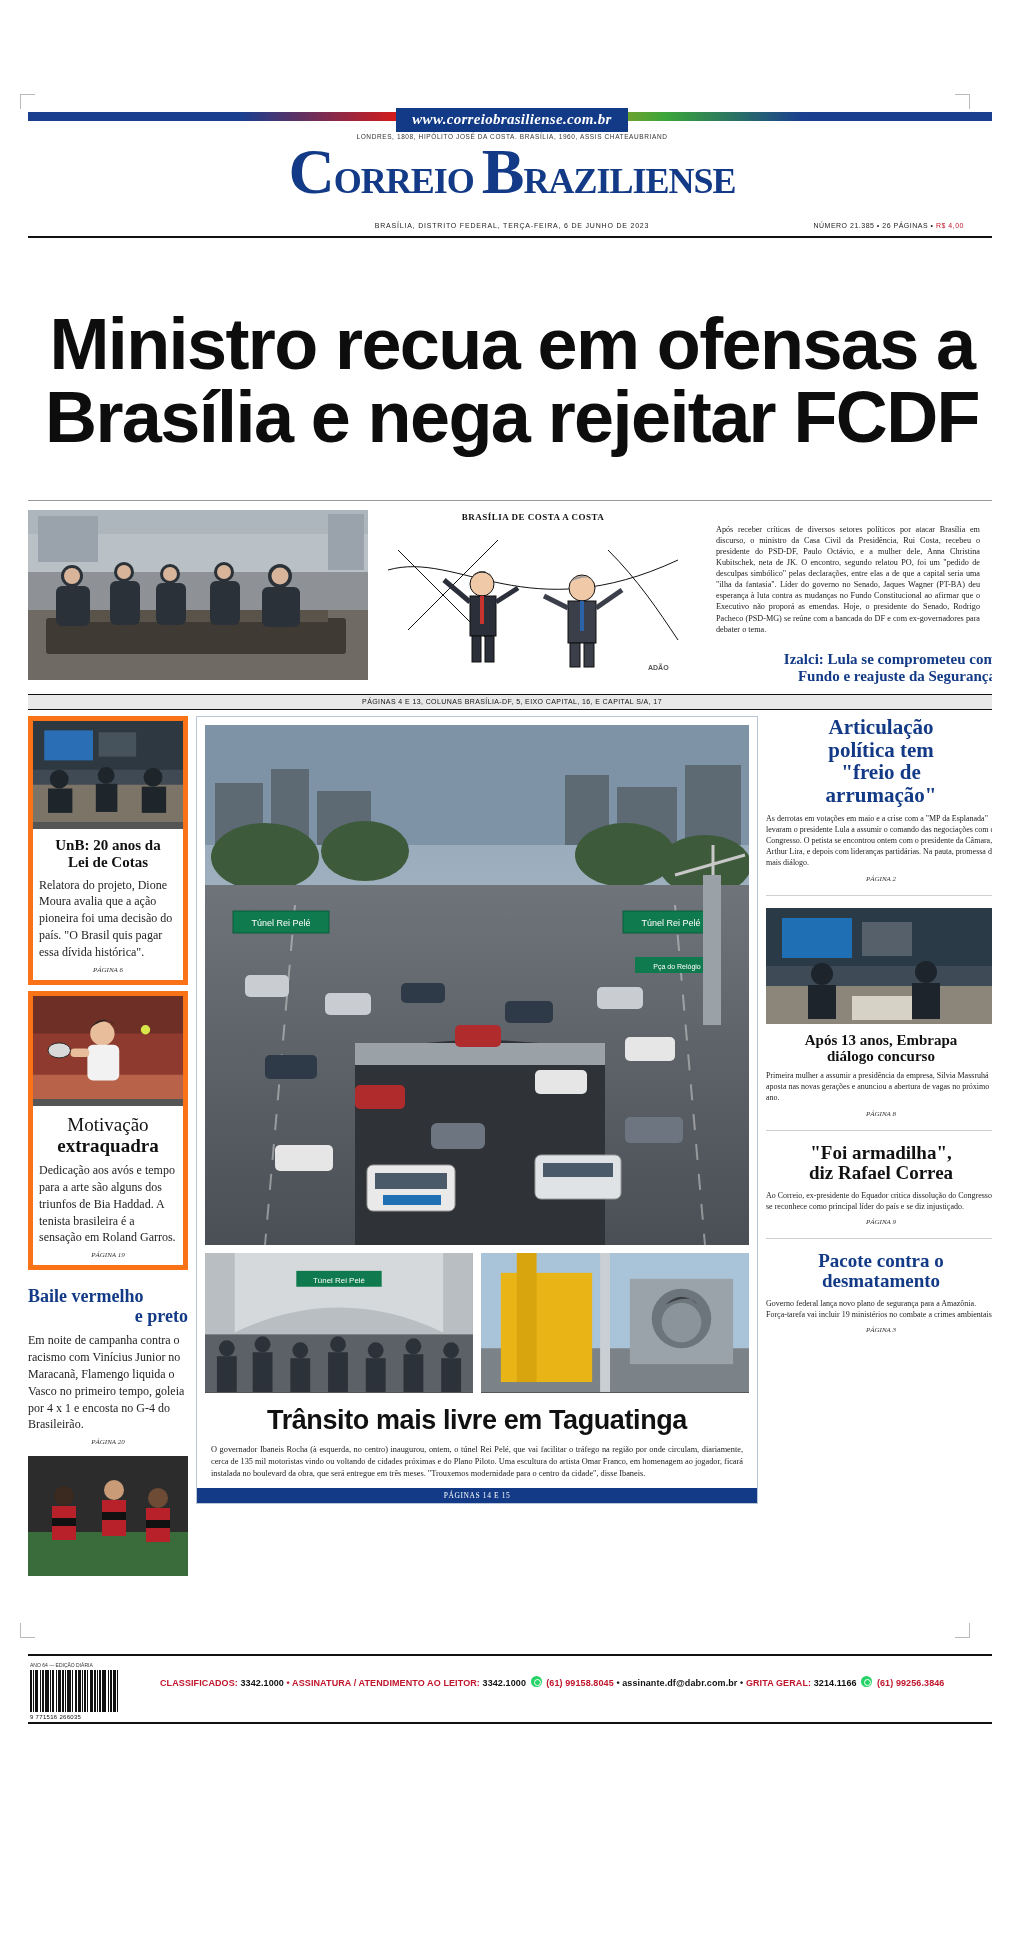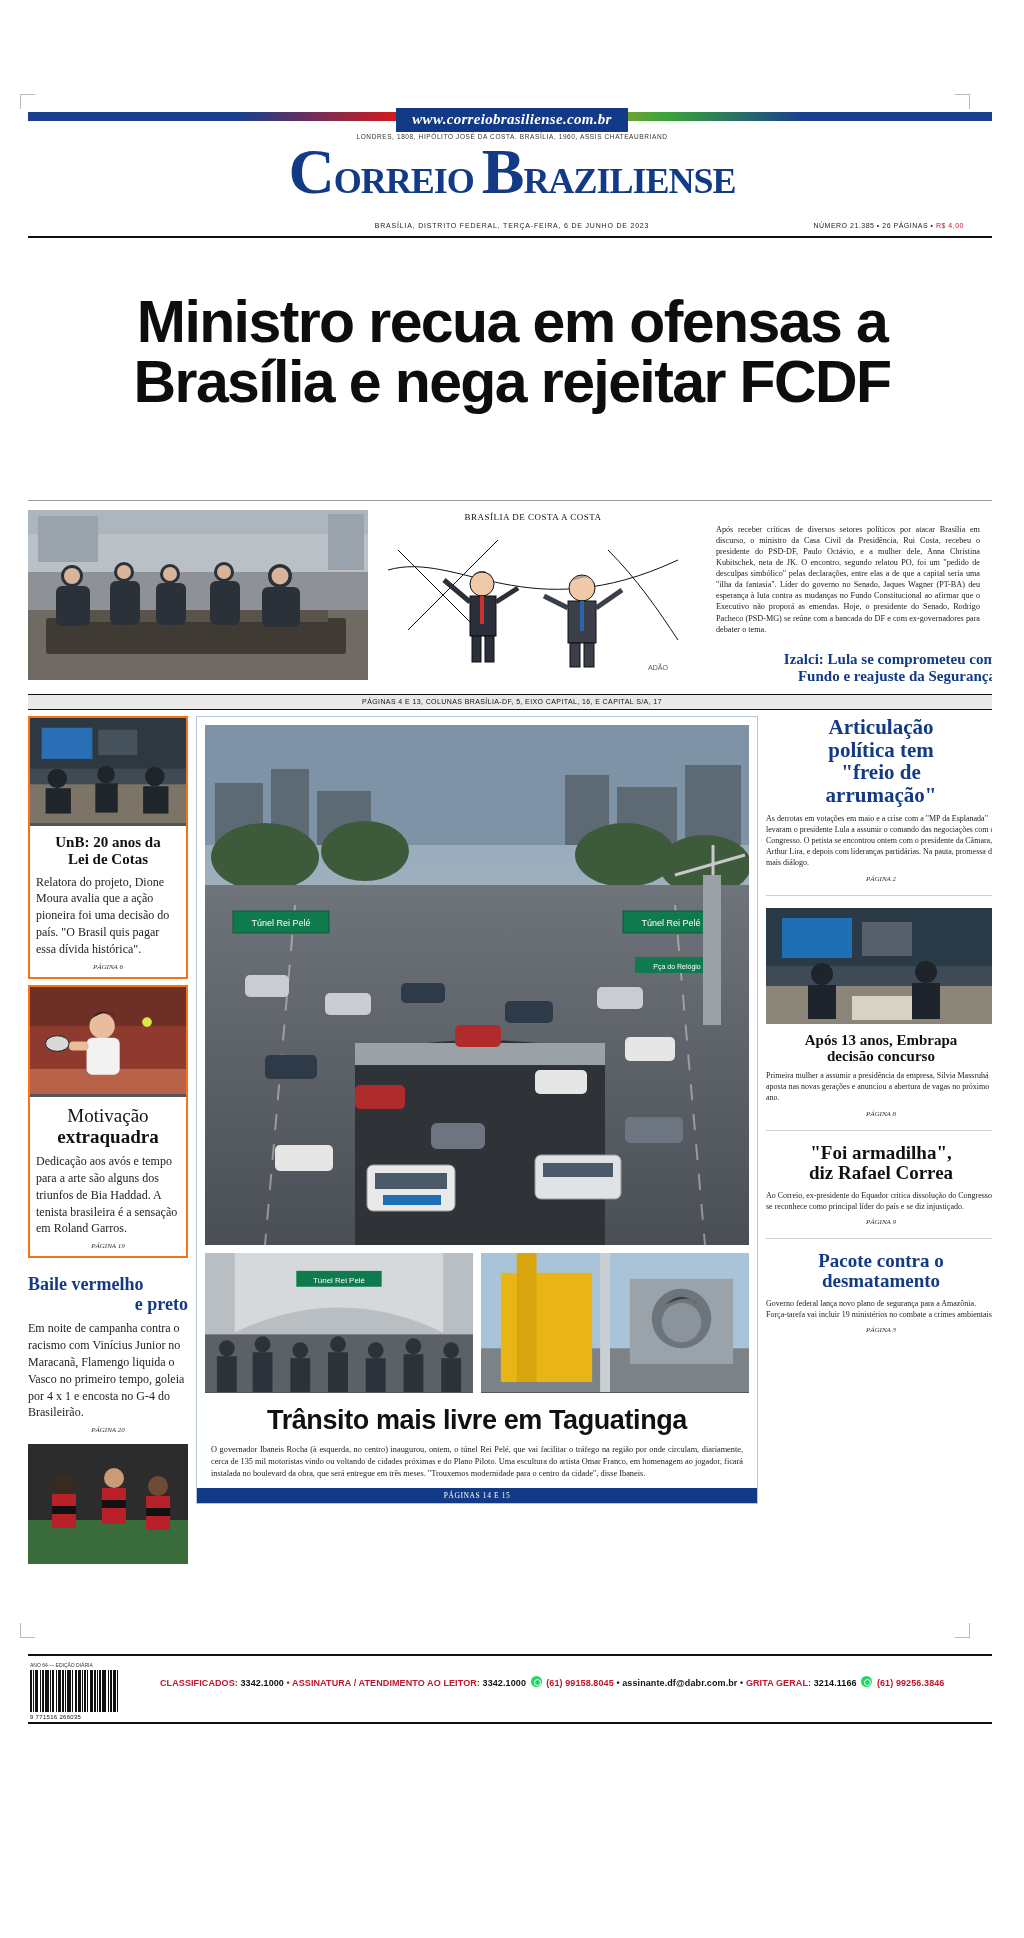--- a/index.html
+++ b/index.html
@@ -27,27 +27,27 @@
   .dateline{position:absolute;left:0;top:222px;width:1024px;text-align:center;font-size:7px;
     letter-spacing:.8px;color:#222;font-family:"Liberation Sans",sans-serif;}
   .issueline{position:absolute;right:28px;top:222px;font-size:7px;letter-spacing:.5px;color:#222;
     font-family:"Liberation Sans",sans-serif;}
   .issueline .price{color:#c0152b;}
   .rule{position:absolute;background:#111;}
   .rule.top{left:28px;top:236px;width:968px;height:1.5px;}
   .rule.headline-bottom{left:28px;top:500px;width:968px;height:1px;background:#999;}
 
   
-  .headline{position:absolute;left:34px;top:292px;width:956px;text-align:center;
-    font-family:"Liberation Sans",sans-serif;font-weight:bold;font-size:59px;line-height:1.02;
+  .headline{position:absolute;left:34px;top:308px;width:956px;text-align:center;
+    font-family:"Liberation Sans",sans-serif;font-weight:bold;font-size:72px;line-height:1.02;
     letter-spacing:-1.6px;color:#0d0d0d;}
 
   
   .topphoto{position:absolute;left:28px;top:510px;width:340px;height:170px;overflow:hidden;}
-  .cartoon{position:absolute;left:378px;top:510px;width:310px;height:170px;background:#ef4444;border:0;}
+  .cartoon{position:absolute;left:378px;top:510px;width:310px;height:170px;background:#ef4444;border:0;font-weight:bold;}
   .cartoon .ctitle{position:absolute;left:0;top:2px;width:100%;text-align:center;font-size:9px;
     font-family:"Liberation Serif",serif;letter-spacing:.5px;color:#111;}
   .toptext{position:absolute;left:700px;top:508px;width:296px;}
   .toptext p{margin:16px;font-size:8.2px;line-height:1.35;text-align:justify;color:#1a1a1a;}
   .toptext .sub{margin-top:10px;color:#123a86;font-weight:bold;font-size:15px;line-height:1.15;
     text-align:right;font-family:"Liberation Serif",serif;}
   .pagesbar{position:absolute;left:28px;top:694px;width:968px;height:14px;background:#e9e9e9;
     border-top:1px solid #111;border-bottom:1px solid #111;}
   .pagesbar span{display:block;text-align:center;font-size:7px;letter-spacing:.4px;line-height:14px;
     font-family:"Liberation Sans",sans-serif;color:#111;}
@@ -58,21 +58,21 @@
   .colC{position:absolute;left:766px;top:716px;width:230px;}
 
   .photo{position:relative;overflow:hidden;background:#555;}
 
   .kicker{font-family:"Liberation Serif",serif;font-weight:bold;font-size:15px;line-height:1.12;
     color:#111;text-align:center;margin:8px 0 6px 0;}
   .kicker.blue{color:#123a86;}
   .body{font-size:12px;line-height:1.4;color:#222;}
   .pageref{font-size:7px;text-align:center;color:#333;margin-top:5px;font-style:italic;}
 
-  .boxA{border:2px solid #f97316;padding:6px;}
+  .boxA{border:5px solid #f97316;padding:6px;}
 
   
   .bigphoto{position:relative;margin:8px 8px 0 8px;height:520px;overflow:hidden;background:#4a5560;}
   .twophotos{display:flex;gap:8px;margin:8px 8px 0 8px;}
   .twophotos .photo{height:140px;}
   .centertitle{font-family:"Liberation Sans",sans-serif;font-weight:bold;font-size:27px;text-align:center;
     margin:12px 8px 8px 8px;color:#111;letter-spacing:-.4px;}
   .centerbody{font-size:8.3px;line-height:1.45;text-align:justify;margin:0 14px 8px 14px;color:#1a1a1a;}
   .centerbar{margin:0;background:#123a86;color:#fff;text-align:center;font-size:7.5px;
     letter-spacing:.6px;padding:3px 0;font-family:Liberation Serif, serif;}
@@ -465,21 +465,21 @@
             <circle cx="56" cy="66" r="11"></circle>
               <rect x="42" y="77" width="28" height="34"></rect>
             <circle cx="160" cy="64" r="11"></circle>
               <rect x="146" y="75" width="28" height="36"></rect>
           </g>
           <rect x="86" y="88" width="60" height="24" fill="#d7d2c6"></rect>
         </svg>
       </div>
       <div class="rtitle black" style="margin-top:8px;">
         <div>Após 13 anos, Embrapa</div>
-        <div>decisão concurso</div>
+        <div>diálogo concurso</div>
       </div>
       <div class="rbody">Primeira mulher a assumir a presidência da empresa, Silvia Massruhá aposta nas novas gerações e anunciou a abertura de vagas no próximo ano.</div>
       <div class="rpage">PÁGINA 8</div>
     </div>
 
     <div class="hr"></div>
 
     <div>
       <div class="rtitle black" style="font-size:19px;">
         <div>"Foi armadilha",</div>

